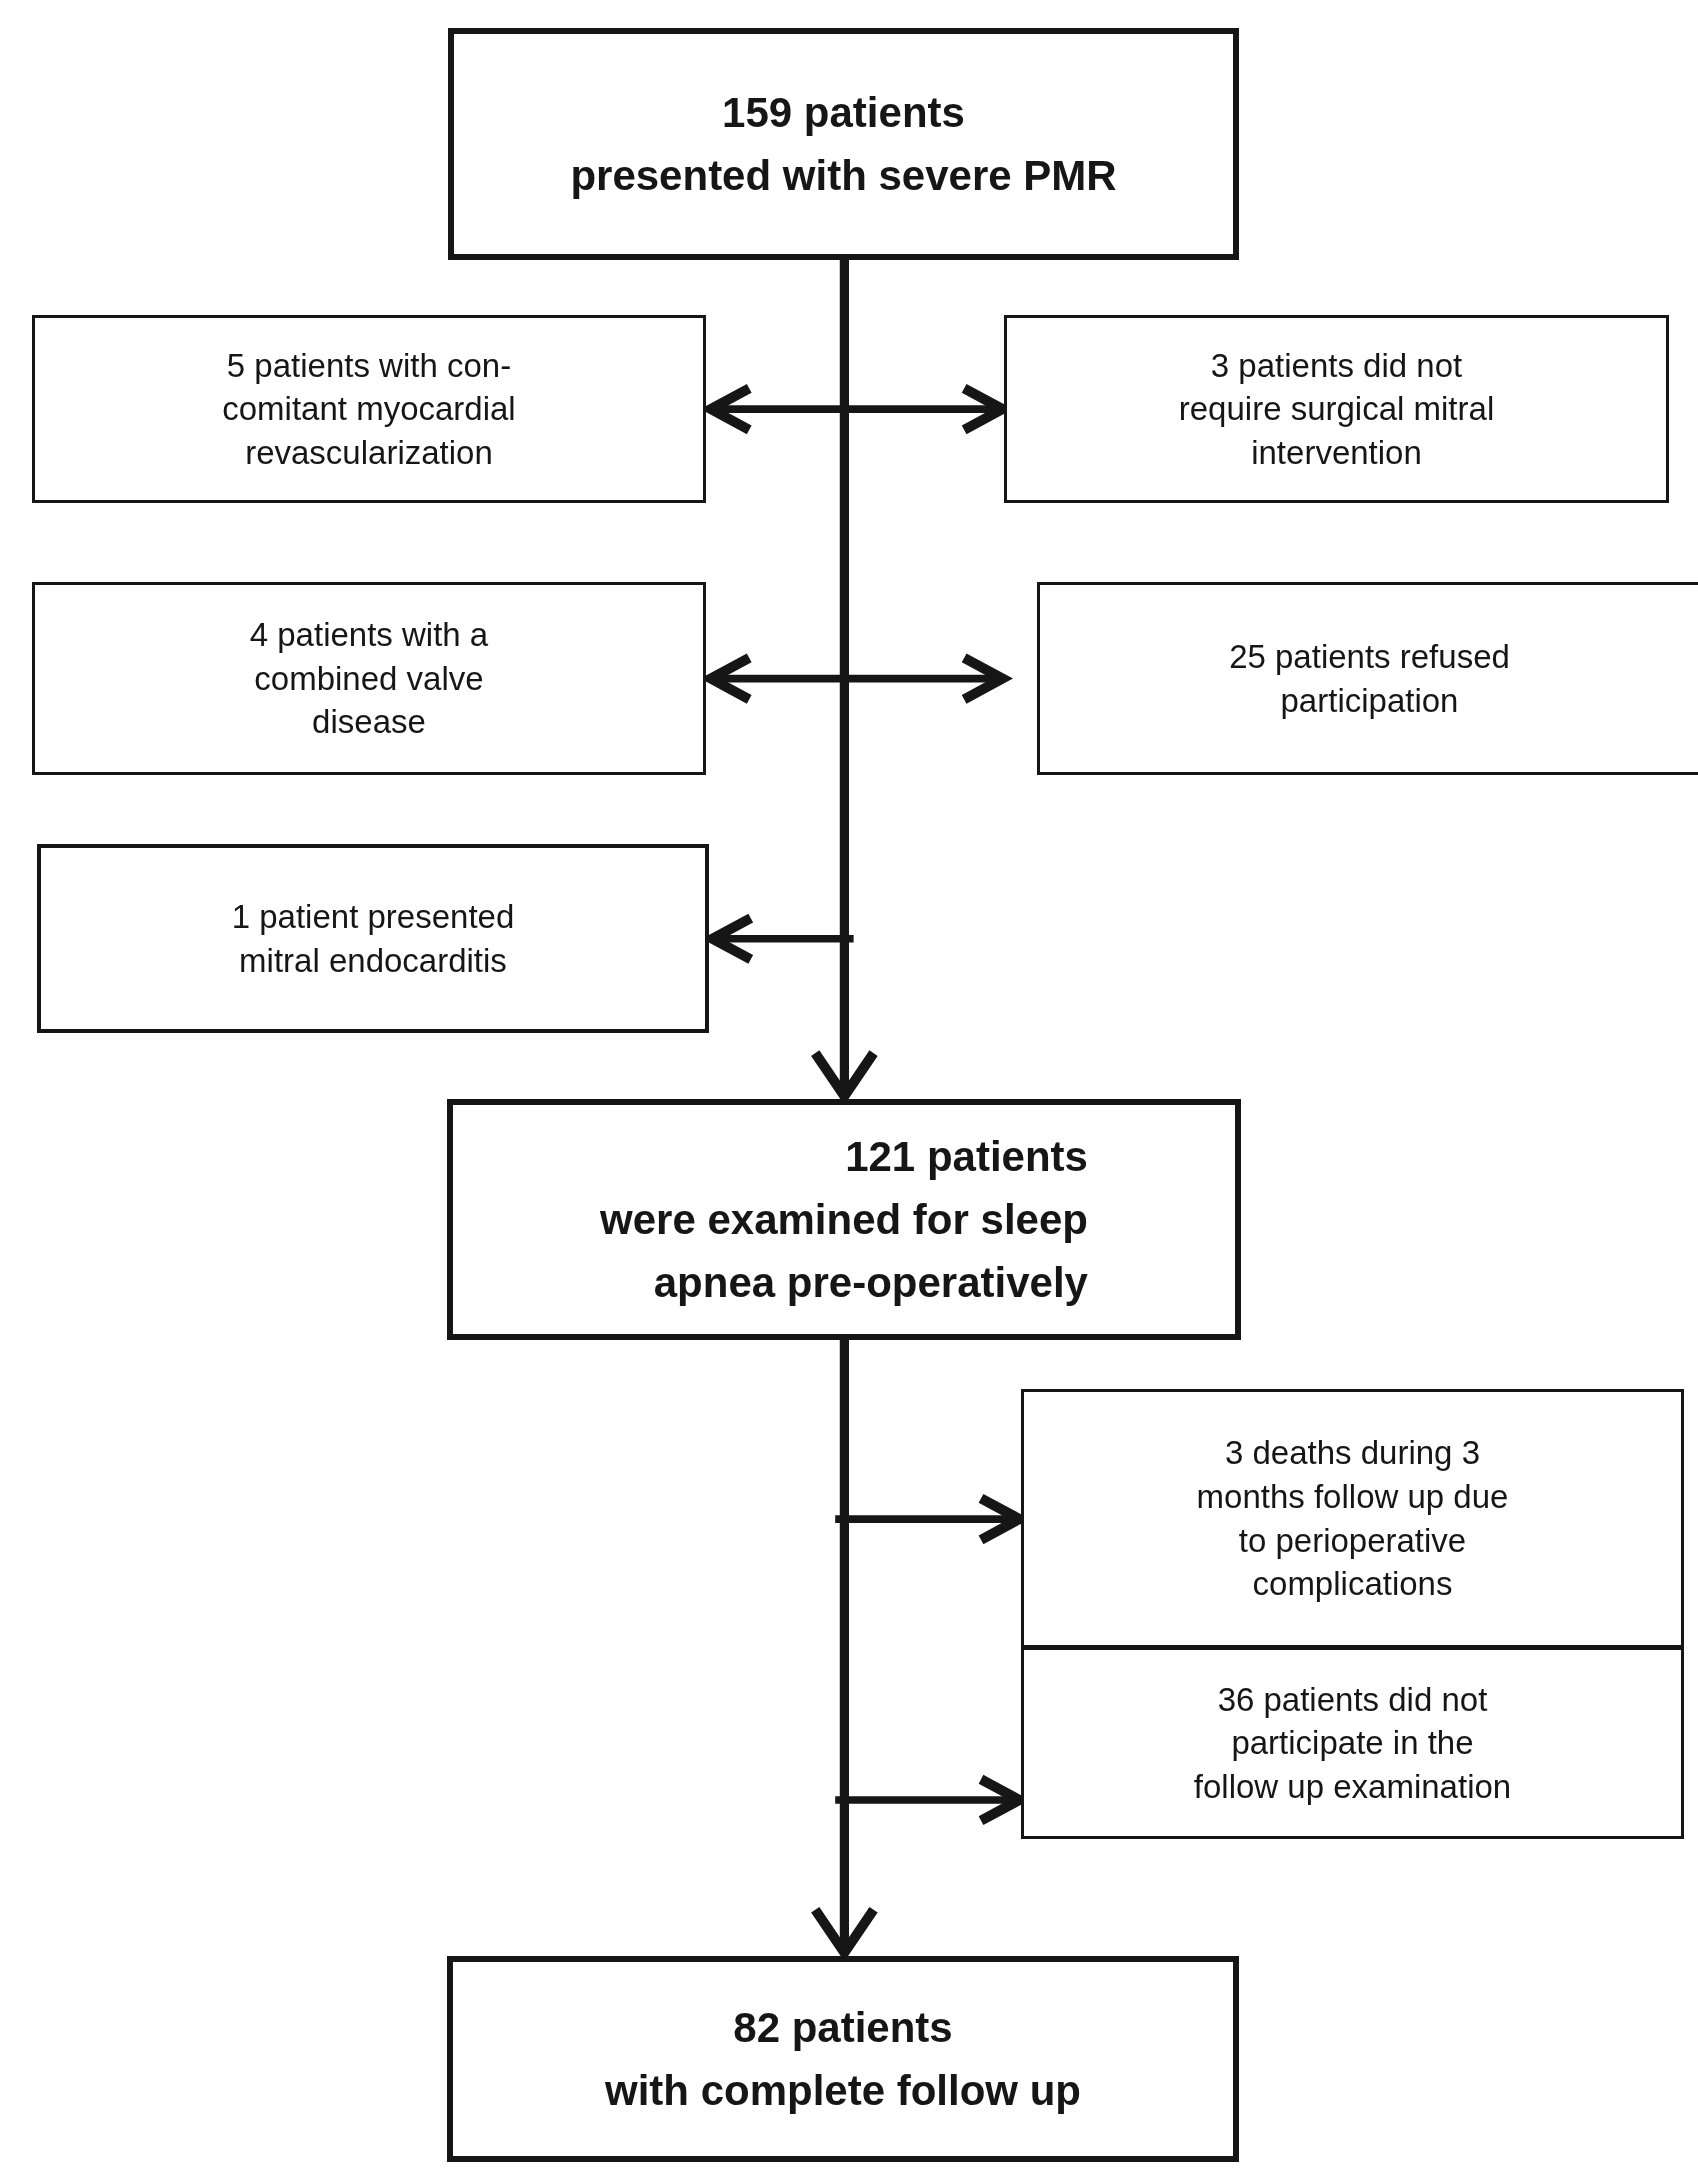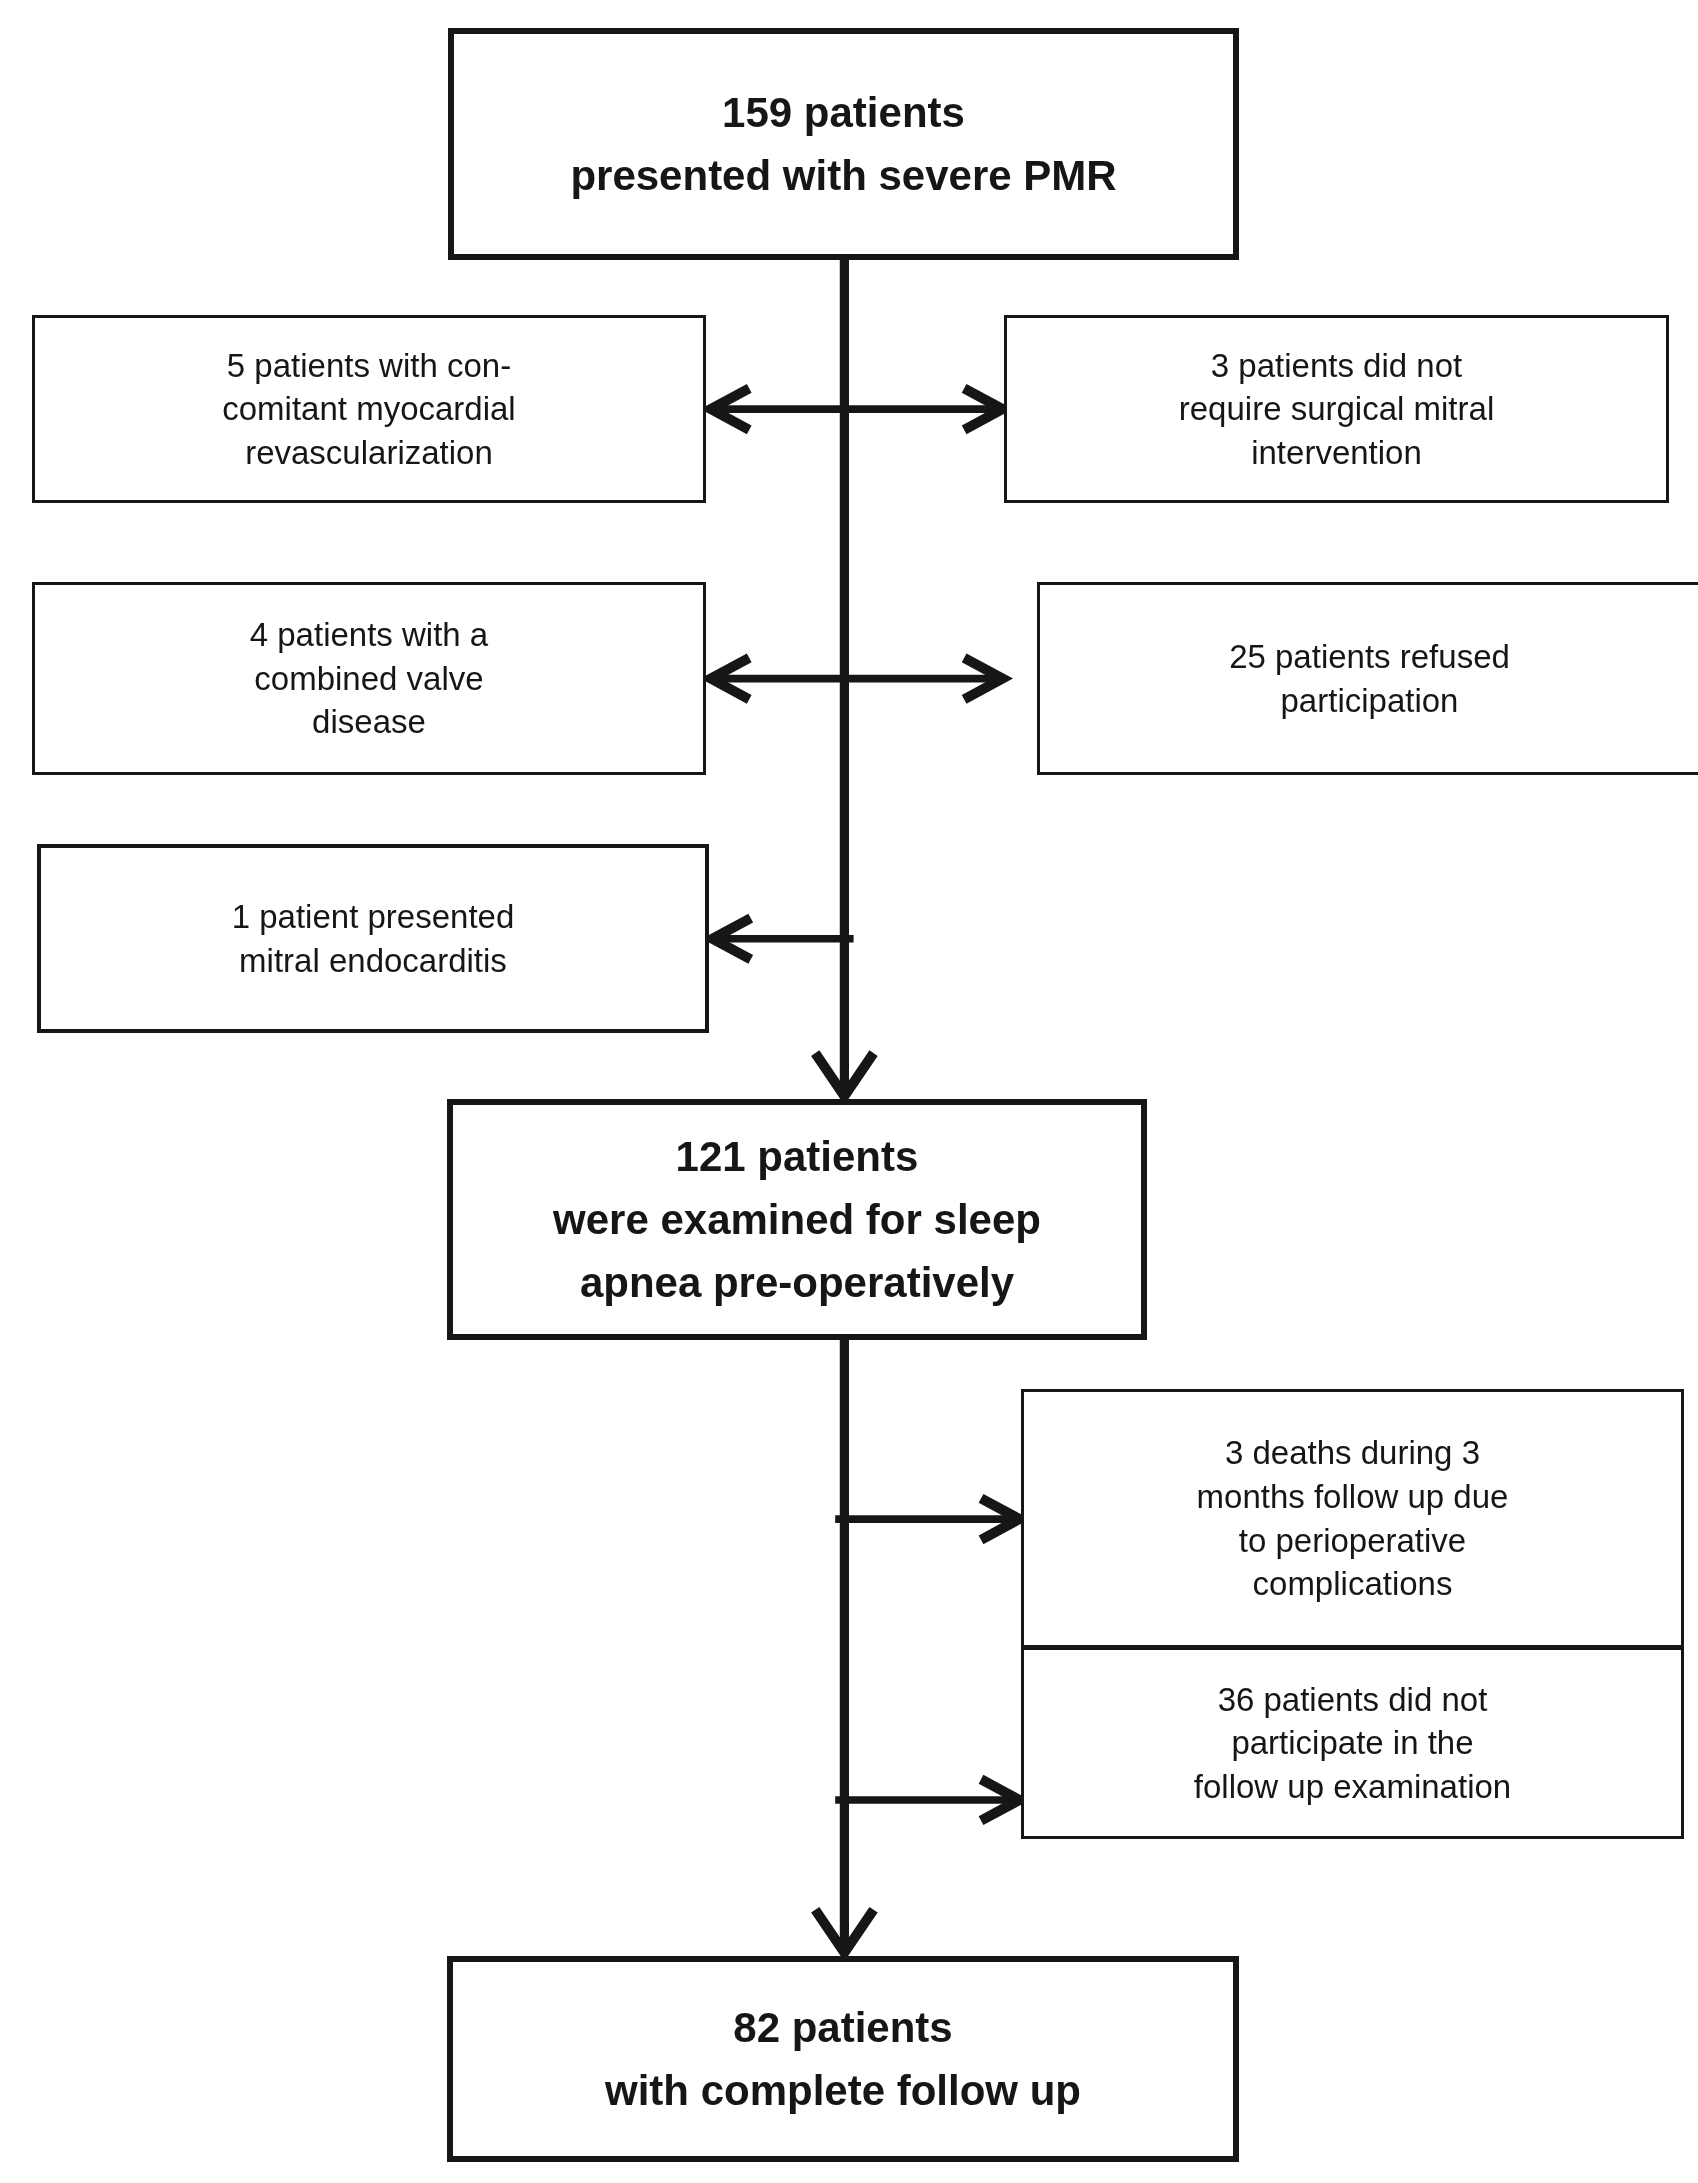--- a/index.html
+++ b/index.html
@@ -125,21 +125,21 @@
   <div class="box" style="left:1004px; top:582px; width:665px; height:193px;margin-left:33px;">
     <div class="label">25 patients refused
 participation</div>
   </div>
 
   <div class="box" style="left:37px; top:844px; width:672px; height:189px; border-width:4.6px;">
     <div class="label">1 patient presented
 mitral endocarditis</div>
   </div>
 
-  <div class="box major" style="left:447px; top:1099px; width:700px; height:241px;">
+  <div class="box major" style="left:447px; top:1099px; width:794px; height:241px;text-align:right;">
     <div class="label">121 patients
 were examined for sleep
 apnea pre-operatively</div>
   </div>
 
   <div class="box" style="left:1021px; top:1389px; width:663px; height:259px;">
     <div class="label">3 deaths during 3
 months follow up due
 to perioperative
 complications</div>

